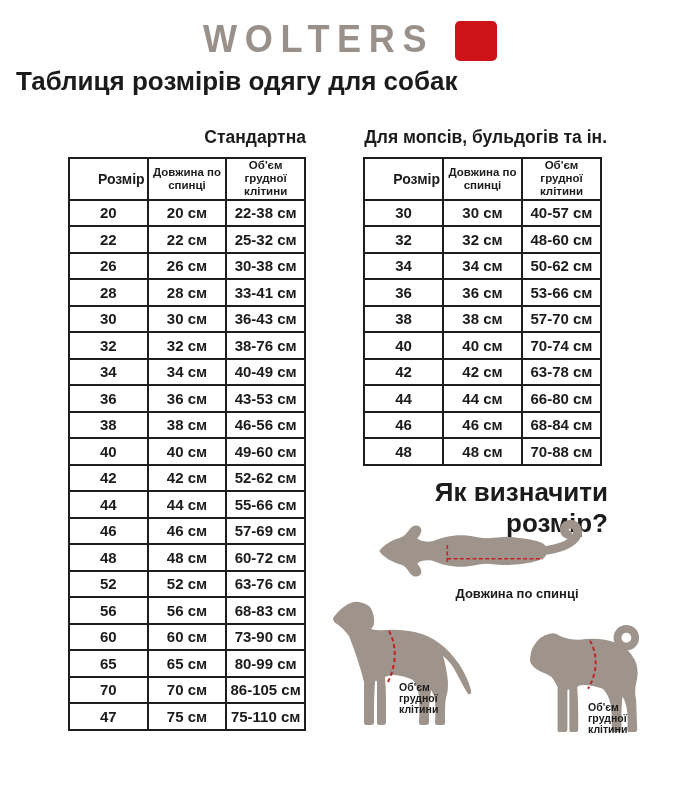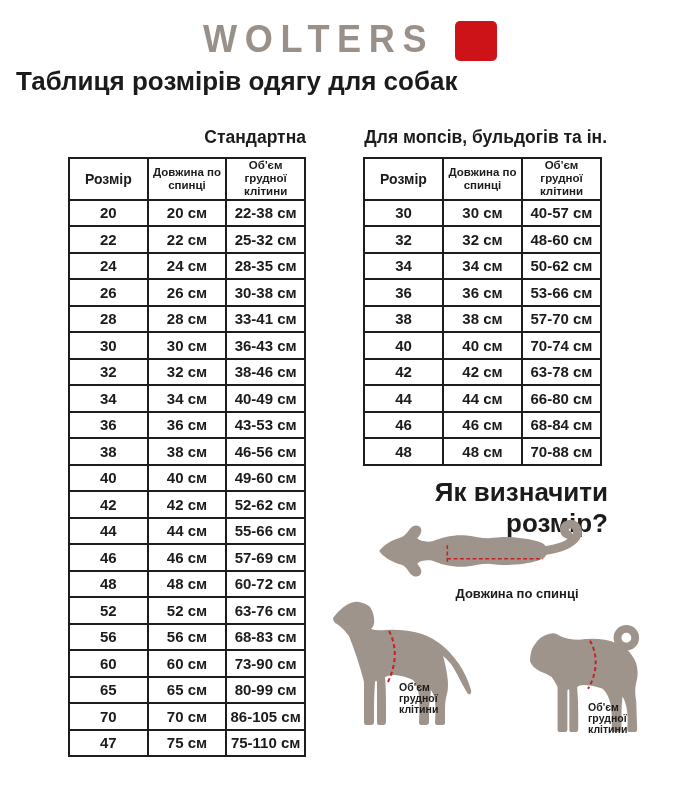--- a/index.html
+++ b/index.html
@@ -15,21 +15,21 @@
   
   .tbl-title{position:absolute;top:127px;height:22px;text-align:right;font-size:17.5px;font-weight:bold;}
   .tbl-title.left{left:68px;width:238px;}
   .tbl-title.right{left:357px;width:250px;}
   .tbl-wrap{position:absolute;top:157px;}
   .tbl-wrap.left{left:68px;width:238px;}
   .tbl-wrap.right{left:363px;width:239px;}
   table{border-collapse:collapse;width:100%;table-layout:fixed;}
   th,td{border:2px solid #1d1d1d;text-align:center;vertical-align:middle;font-weight:bold;}
   th{font-size:11.5px;line-height:1.15;height:32px;padding:0 2px;}
-  th.size-col{font-size:14px;}
+  th.size-col{font-size:14px;text-align:right;}
   td{font-size:15px;height:24.5px;padding:0;}
   
   .howto-title{position:absolute;top:477px;left:352px;width:256px;text-align:right;font-size:26px;font-weight:bold;}
   .measure-label{position:absolute;font-weight:bold;color:#1b1b1b;}
   .label-back{top:586px;left:417px;width:200px;text-align:center;font-size:13px;}
   .label-chest{font-size:10.5px;line-height:1.05;width:58px;text-align:left;}
   .label-chest.a{top:682px;left:399px;}
   .label-chest.b{top:702px;left:588px;}
   svg{position:absolute;display:block;}
   .svg-topdog{top:516px;left:376px;}
@@ -63,43 +63,38 @@
             <td>20</td>
             <td>20 см</td>
             <td>22-38 см</td>
           </tr>
           <tr>
             <td>22</td>
             <td>22 см</td>
             <td>25-32 см</td>
           </tr>
           <tr>
-            <td>24</td>
-            <td>24 см</td>
-            <td>28-35 см</td>
-          </tr>
-          <tr>
             <td>26</td>
             <td>26 см</td>
             <td>30-38 см</td>
           </tr>
           <tr>
             <td>28</td>
             <td>28 см</td>
             <td>33-41 см</td>
           </tr>
           <tr>
             <td>30</td>
             <td>30 см</td>
             <td>36-43 см</td>
           </tr>
           <tr>
             <td>32</td>
             <td>32 см</td>
-            <td>38-46 см</td>
+            <td>38-76 см</td>
           </tr>
           <tr>
             <td>34</td>
             <td>34 см</td>
             <td>40-49 см</td>
           </tr>
           <tr>
             <td>36</td>
             <td>36 см</td>
             <td>43-53 см</td>

